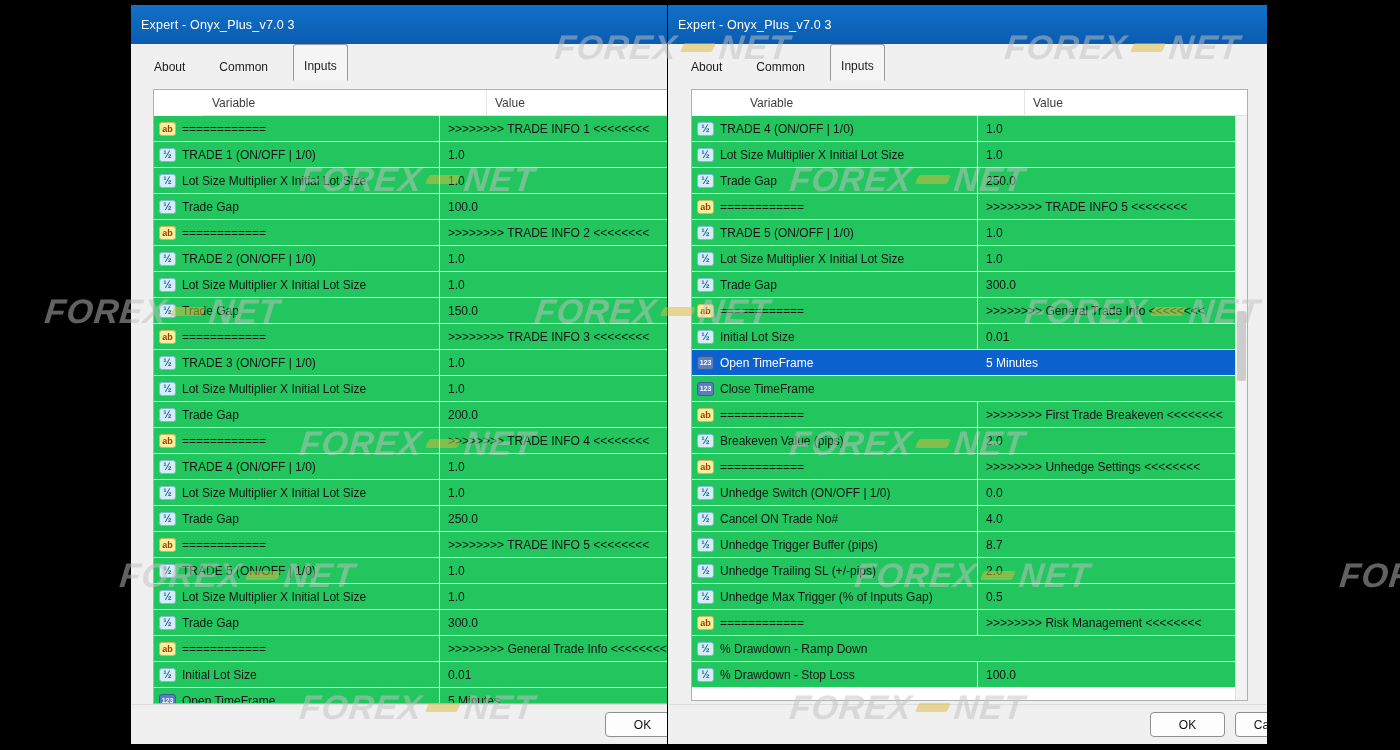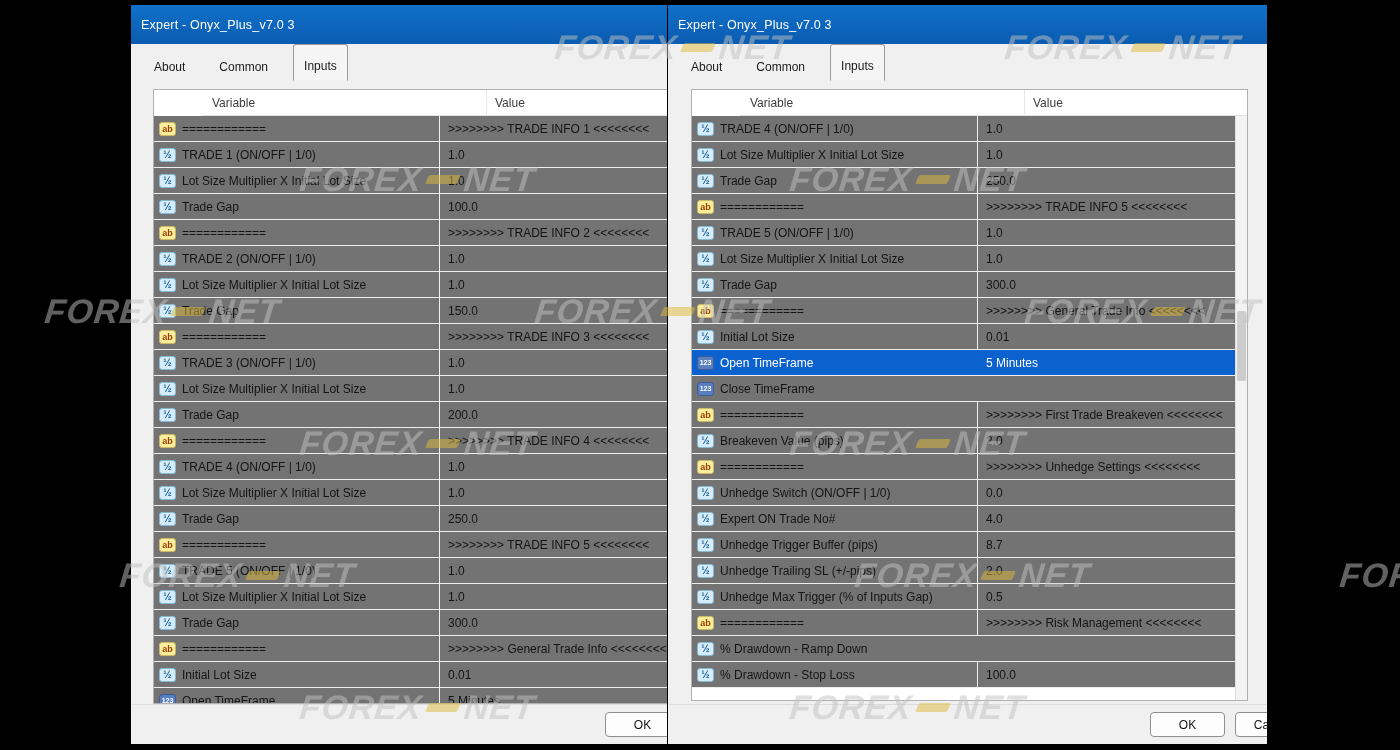--- a/index.html
+++ b/index.html
@@ -44,21 +44,21 @@
   .dialog.left  .ptable { left:22px; top:84px; width:600px; height:615px; }
   .dialog.right .ptable { left:23px; top:84px; width:557px; height:612px; }
 
   .thead { display:flex; height:26px; border-bottom:1px solid #e2e2e2; background:#fff;margin-left:48px; }
   .th { font-size:12px; color:#3c3c3c; display:flex; align-items:center; }
   .th.var { width:285px; padding-left:10px; border-right:1px solid #e6e6e6; }
   .th.val { flex:1; padding-left:8px; }
 
   .row {
     display:flex; height:26px; align-items:center;
-    border-bottom:1px solid #eeeeee; background:#737373; color:#141414;
+    border-bottom:1px solid #eeeeee; background:#22c55e; color:#141414;
   }
   .cell { font-size:12px; white-space:nowrap; overflow:hidden; }
   .cell.var { width:285px; display:flex; align-items:center; gap:6px; padding-left:5px; }
   .cell.val { flex:1; padding-left:8px; border-left:1px solid #f0f0f0; align-self:stretch; display:flex; align-items:center; }
 
   .row.selected { background:#0b61cd; color:#fff; }
   .row.selected .cell.val { border-left-color:transparent; }
 
   .picon {
     display:inline-flex; align-items:center; justify-content:center;
@@ -414,21 +414,21 @@
         <div class="row">
           <div class="cell var">
             <span class="picon num">½</span>
             <span>Unhedge Switch (ON/OFF | 1/0)</span>
           </div>
           <div class="cell val">0.0</div>
         </div>
         <div class="row">
           <div class="cell var">
             <span class="picon num">½</span>
-            <span>Expert ON Trade No#</span>
+            <span>Cancel ON Trade No#</span>
           </div>
           <div class="cell val">4.0</div>
         </div>
         <div class="row">
           <div class="cell var">
             <span class="picon num">½</span>
             <span>Unhedge Trigger Buffer (pips)</span>
           </div>
           <div class="cell val">8.7</div>
         </div>

